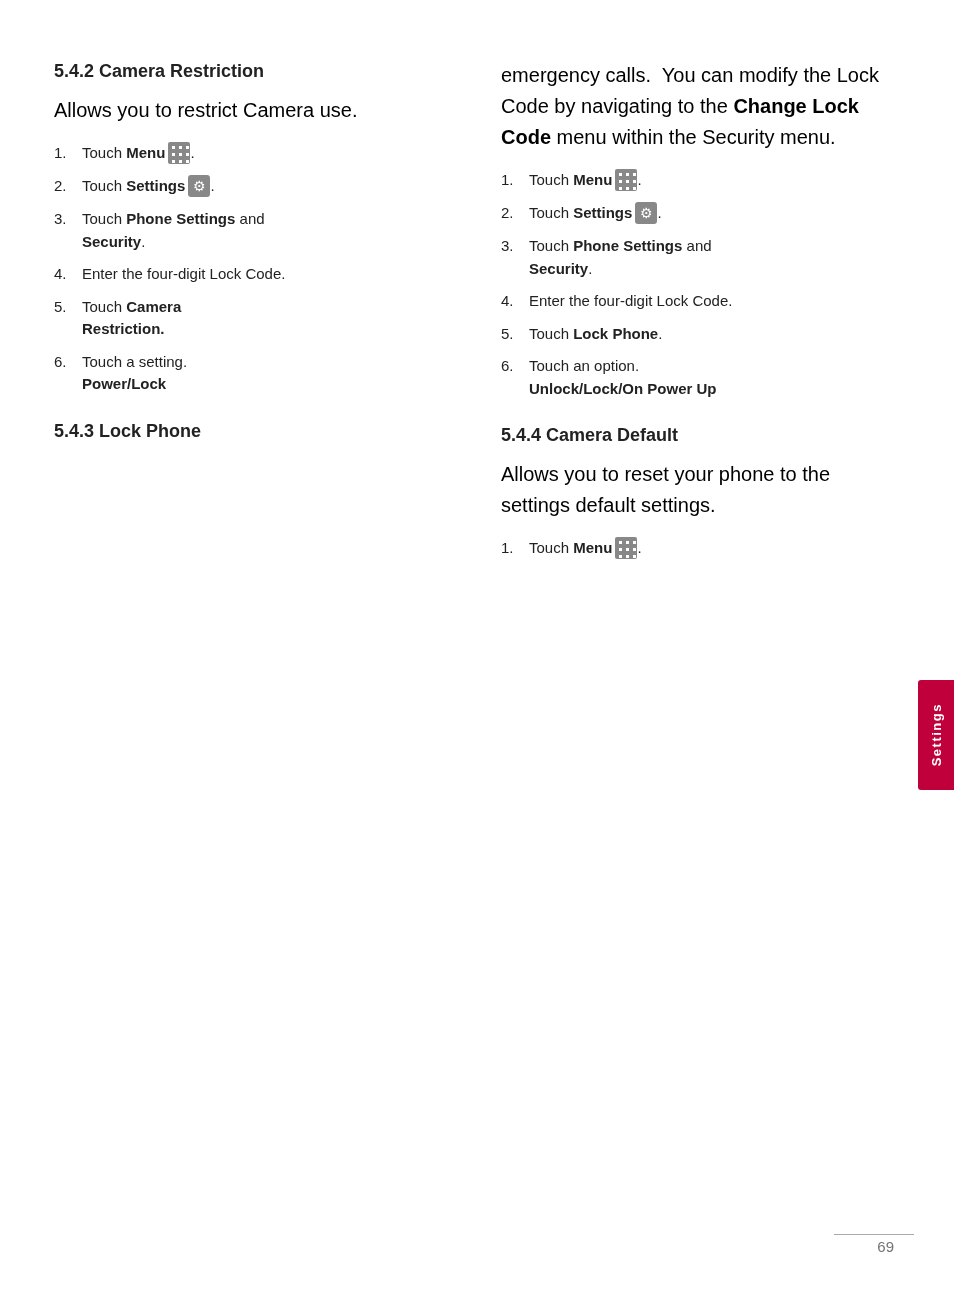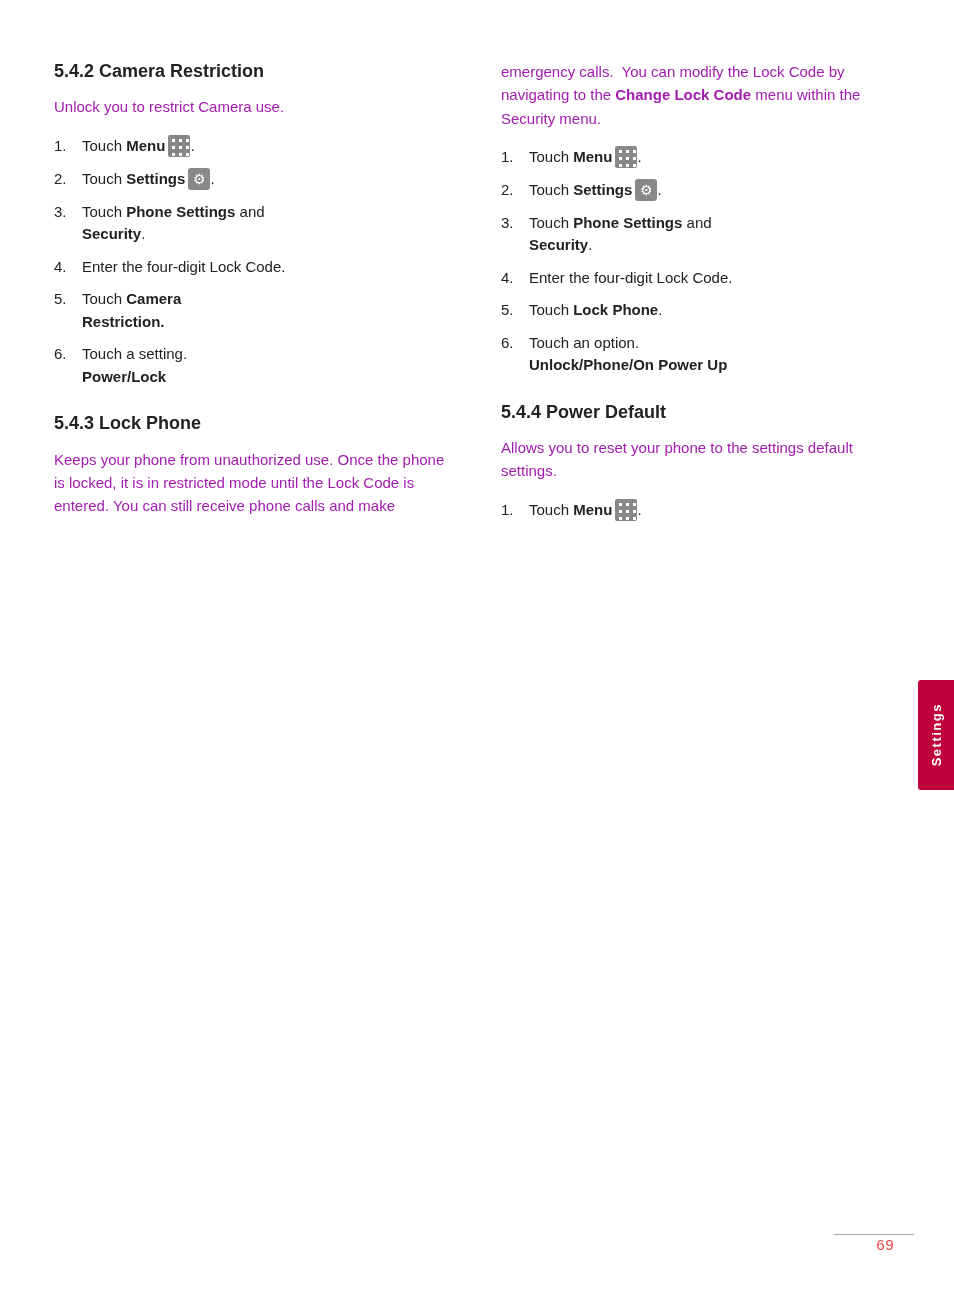--- a/index.html
+++ b/index.html
@@ -41,24 +41,24 @@
     }
 
     .section-title {
       font-size: 18px;
       font-weight: bold;
       margin-bottom: 12px;
       line-height: 1.3;
     }
 
     .section-body {
-      font-size: 15px;
+      font-size: 20px;
       line-height: 1.55;
       margin-bottom: 16px;
-      color: #a21caf;
+      color: #000000;
     }
 
     .step-list {
       list-style: none;
       padding: 0;
       margin: 0 0 24px 0;
     }
 
     .step-item {
       display: flex;
@@ -163,22 +163,21 @@
       transform: rotate(180deg);
       letter-spacing: 1.5px;
     }
 
     
     .page-number {
       position: absolute;
       bottom: 36px;
       right: 60px;
       font-size: 15px;
-      color: #ef4444;
-      font-family: Liberation Mono, monospace;
+      color: #737373;
     }
 
     
     .page-hr {
       position: absolute;
       bottom: 56px;
       right: 40px;
       width: 80px;
       border: none;
       border-top: 1px solid #aaa;
@@ -188,21 +187,21 @@
 <body>
 
 <div class="page-container">
 
   <div class="two-column">
 
     <div class="column-left">
 
       <div>
         <div class="section-title">5.4.2 Camera Restriction</div>
-        <div class="section-body">Unlock you to restrict Camera use.</div>
+        <div class="section-body">Allows you to restrict Camera use.</div>
 
         <ul class="step-list">
 
           <li class="step-item">
             <span class="step-num">1.</span>
             <span class="step-content">
               Touch <b>Menu</b><span class="icon-menu"></span>.
             </span>
           </li>
 
@@ -239,21 +238,20 @@
             <span class="step-content">
               Touch a setting.<br><b>Power/Lock</b>
             </span>
           </li>
 
         </ul>
       </div>
 
       <div>
         <div class="section-title">5.4.3 Lock Phone</div>
-        <div class="section-body">Keeps your phone from unauthorized use. Once the phone is locked, it is in restricted mode until the Lock Code is entered. You can still receive phone calls and make</div>
       </div>
 
     </div>
 
     <div class="column-right">
 
       <div class="section-body">
         emergency calls.&nbsp; You can modify the Lock Code by navigating to the <b>Change Lock Code</b> menu within the Security menu.
       </div>
 
@@ -290,28 +288,28 @@
         <li class="step-item">
           <span class="step-num">5.</span>
           <span class="step-content">
             Touch <b>Lock Phone</b>.
           </span>
         </li>
 
         <li class="step-item">
           <span class="step-num">6.</span>
           <span class="step-content">
-            Touch an option.<br><b>Unlock/Phone/On Power Up</b>
+            Touch an option.<br><b>Unlock/Lock/On Power Up</b>
           </span>
         </li>
 
       </ul>
 
       <div>
-        <div class="section-title">5.4.4 Power Default</div>
+        <div class="section-title">5.4.4 Camera Default</div>
         <div class="section-body">Allows you to reset your phone to the settings default settings.</div>
 
         <ul class="step-list">
           <li class="step-item">
             <span class="step-num">1.</span>
             <span class="step-content">
               Touch <b>Menu</b><span class="icon-menu"></span>.
             </span>
           </li>
         </ul>

